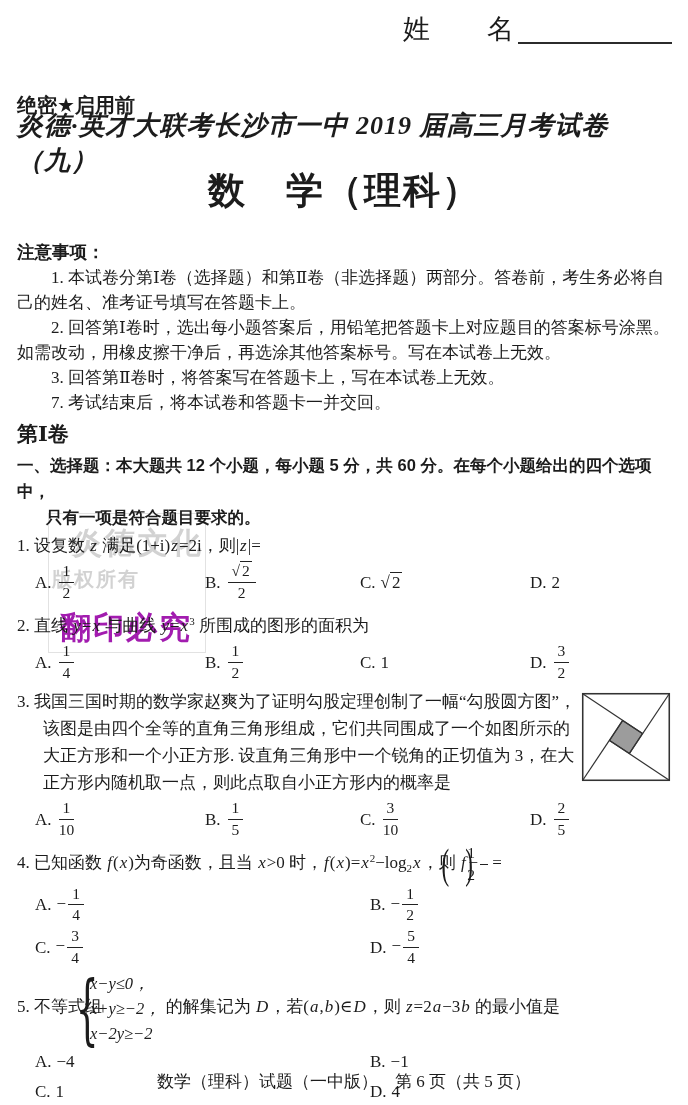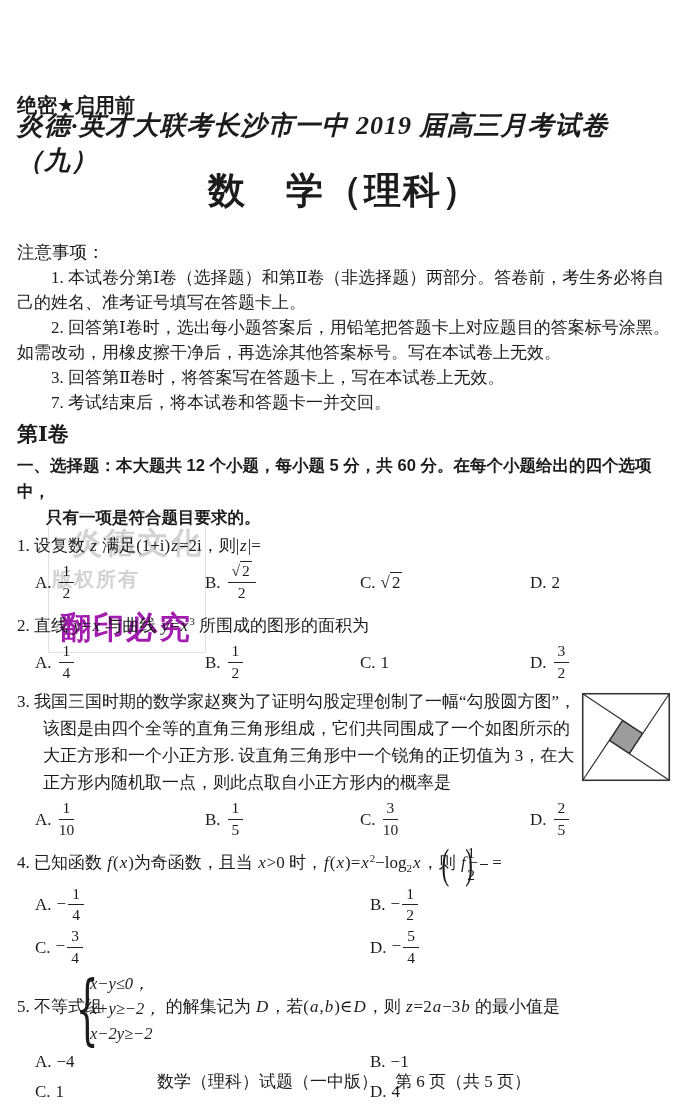--- a/index.html
+++ b/index.html
@@ -18,21 +18,21 @@
   .fill-row.r2 { top:59px; }
   .fill-label { font-size:27px; line-height:30px; letter-spacing:1px; }
   .blank { display:inline-block; width:154px; border-bottom:2px solid #2b2b2b; height:30px; margin-left:3px; }
   .secrecy { position:absolute; left:0; top:92px; font-family:"Liberation Sans","DejaVu Sans",sans-serif; font-weight:bold; font-size:20px; }
   .exam-title { position:absolute; top:108px; width:100%; text-align:left;
     font-weight:bold; font-style:italic; font-size:26px; letter-spacing:1px; }
   .subject-title { position:absolute; top:166px; width:100%; text-align:center;
     font-family:"Liberation Sans","DejaVu Sans",sans-serif; font-weight:bold; font-size:37px; letter-spacing:2px; }
 
   
-  .notices-heading { font-family:"Liberation Sans","DejaVu Sans",sans-serif; font-weight:normal; font-size:17.5px; line-height:25px; }
+  .notices-heading { font-family:"Liberation Sans","DejaVu Sans",sans-serif; font-weight:bold; font-size:17.5px; line-height:25px; }
   .notice-item { font-size:17px; line-height:25px; text-indent:2em; }
 
   
   .part-heading { text-align:left; font-weight:bold; font-size:21px; line-height:29px; margin:5px 0 3px; }
   .section-intro .line { font-family:"Liberation Sans","DejaVu Sans",sans-serif; font-weight:bold; font-size:16.5px; line-height:26px; }
   .section-intro .line + .line { padding-left:29px; }
 
   
   .question { position:relative; margin-top:2px; }
   .q-stem { font-size:17px; line-height:27px; padding-left:26px; text-indent:-26px; }
@@ -78,20 +78,24 @@
 
   <div class="watermark">
     <div class="wm-box"></div>
     <div class="wm-line n0" style="color: rgb(210, 210, 210);">炎德文化</div>
     <div class="wm-line n1" style="color: rgb(210, 210, 210);">版权所有</div>
     <div class="wm-line n2" style="color: #a21caf;">翻印必究</div>
   </div>
 
   <div class="content">
     <div class="hd">
+      <div class="fill-row r1">
+        <span class="fill-label">姓　　名</span>
+        <span class="blank"></span>
+      </div>
       <div class="secrecy">绝密★启用前</div>
       <div class="exam-title">炎德·英才大联考长沙市一中 2019 届高三月考试卷（九）</div>
       <div class="subject-title">数　学（理科）</div>
     </div>
 
     <div class="notices">
       <div class="notices-heading">注意事项：</div>
       <div id="notice-list">
           <p class="notice-item">1. 本试卷分第Ⅰ卷（选择题）和第Ⅱ卷（非选择题）两部分。答卷前，考生务必将自己的姓名、准考证号填写在答题卡上。</p>
           <p class="notice-item">2. 回答第Ⅰ卷时，选出每小题答案后，用铅笔把答题卡上对应题目的答案标号涂黑。如需改动，用橡皮擦干净后，再选涂其他答案标号。写在本试卷上无效。</p>

